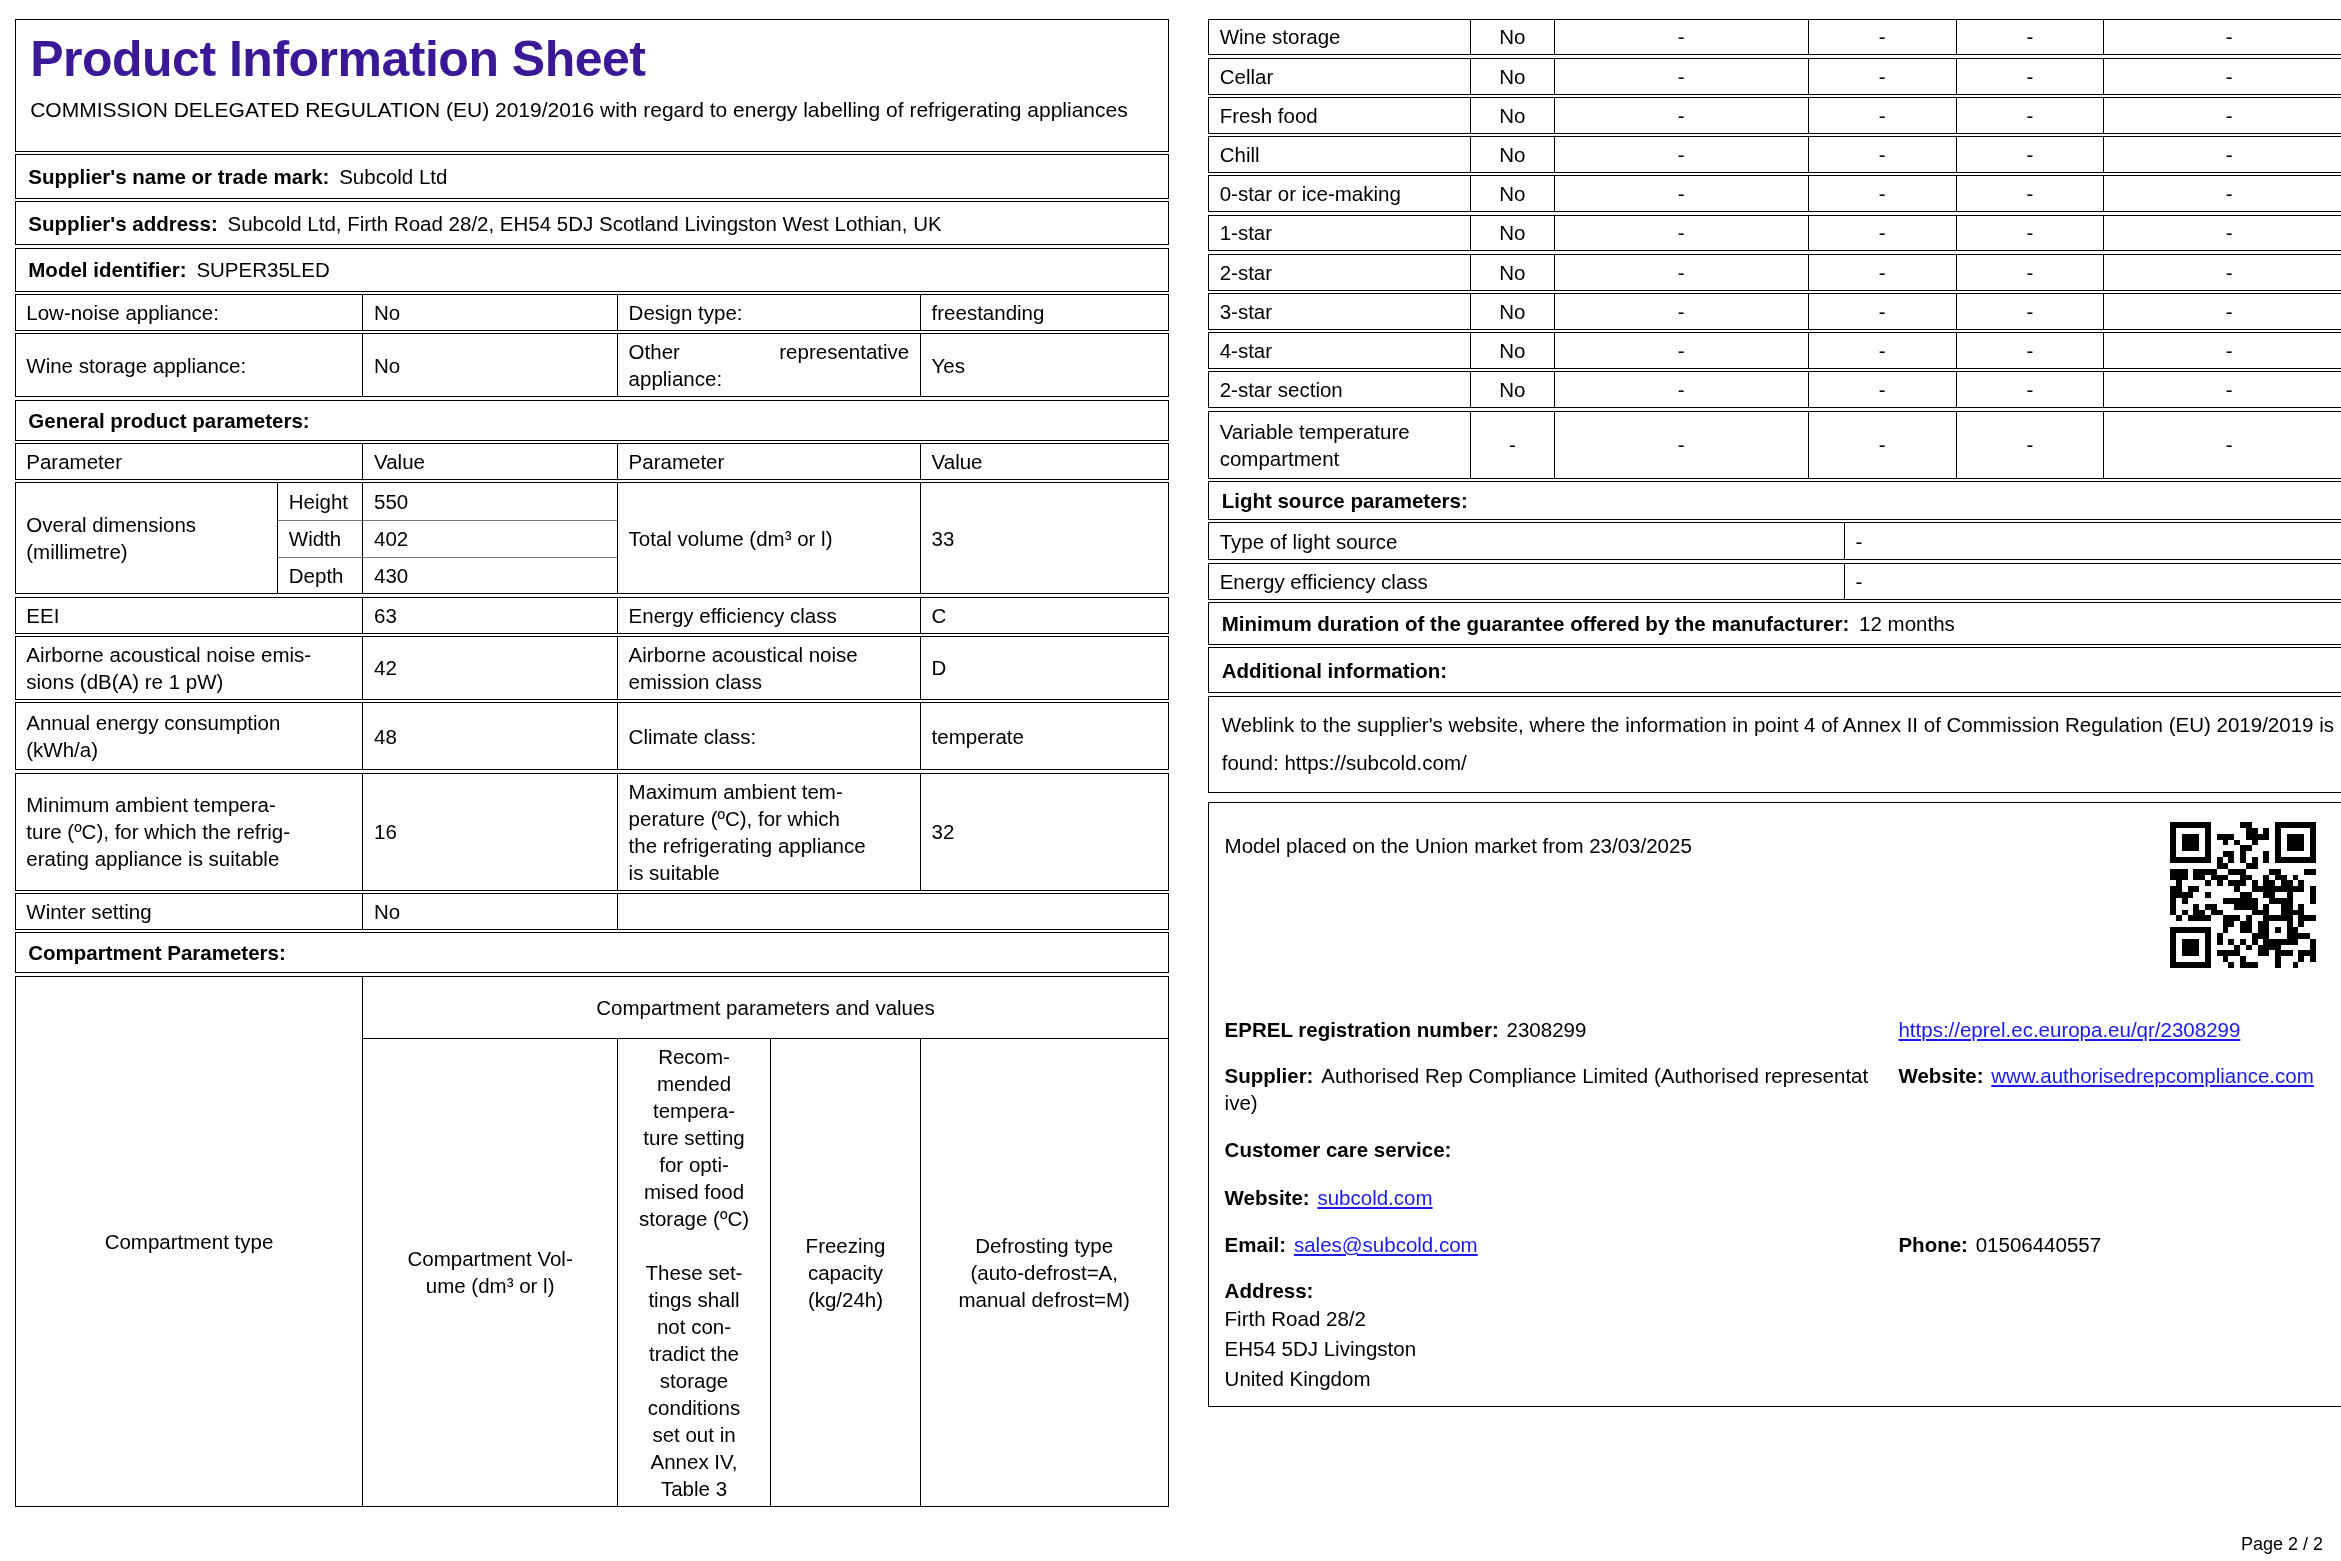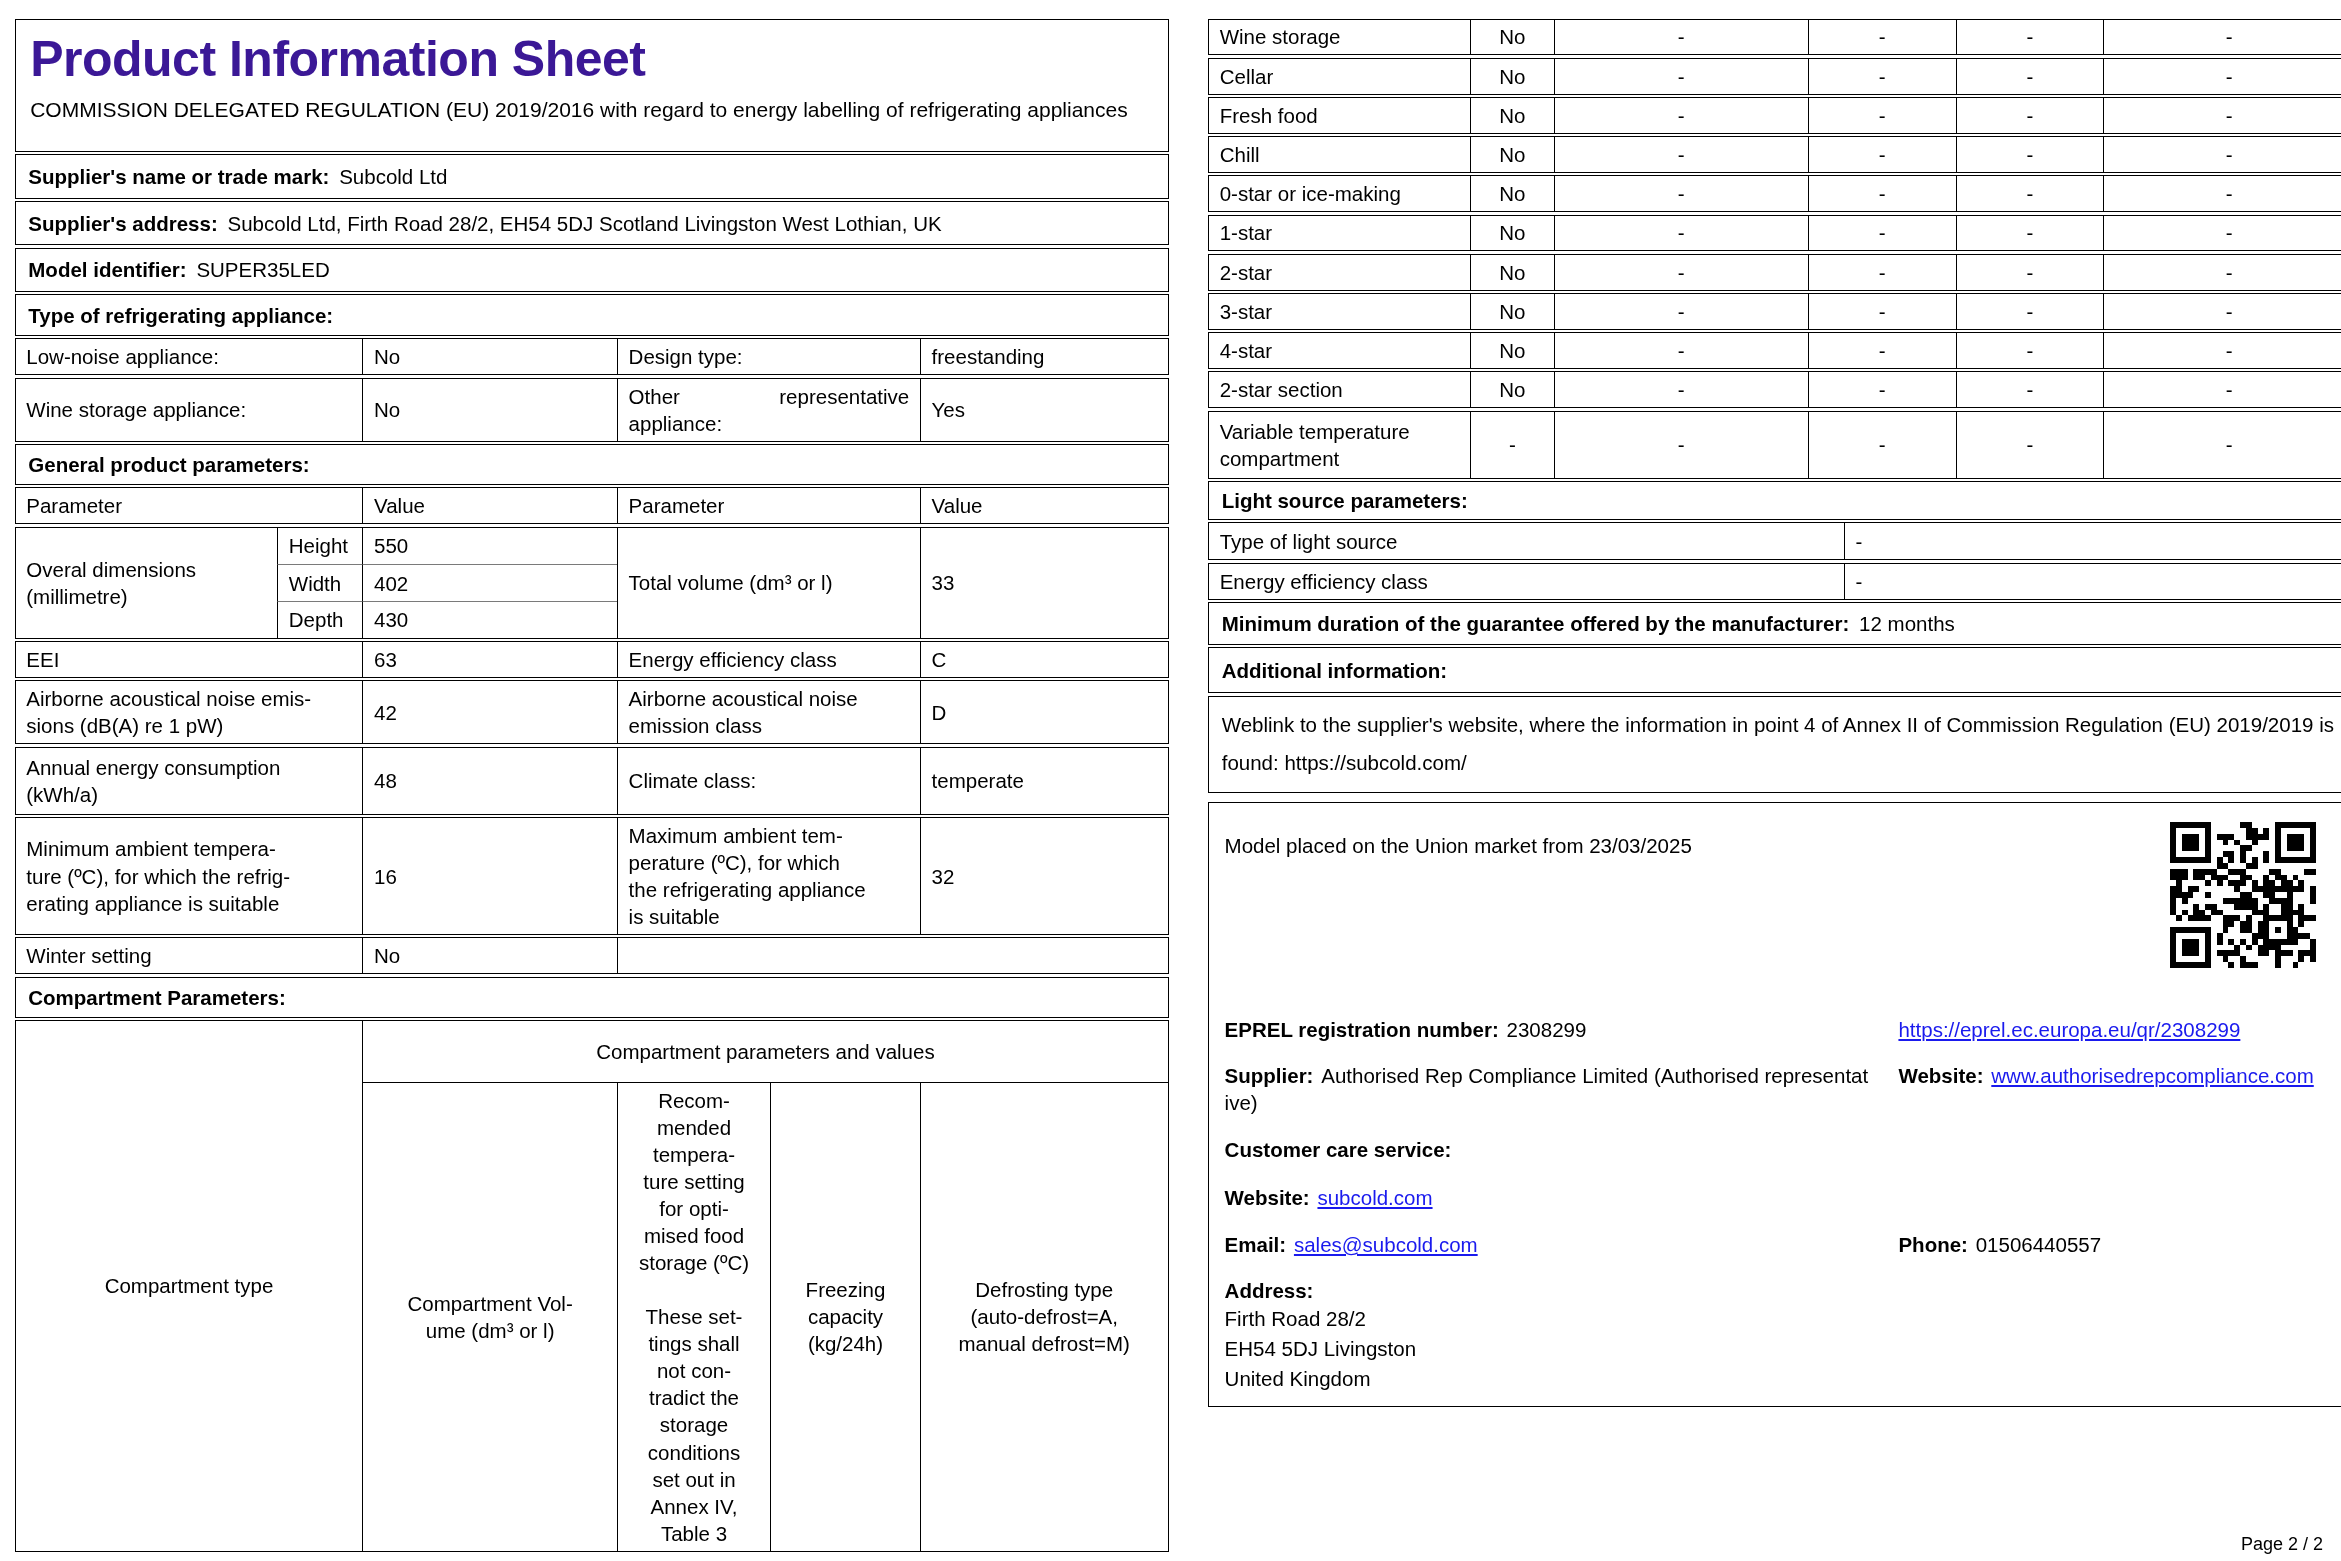--- a/index.html
+++ b/index.html
@@ -72,21 +72,20 @@
   <div class="box kv" style="min-height:44px">
     <span class="lab">Supplier's address:</span>
     <span>Subcold Ltd, Firth Road 28/2, EH54 5DJ Scotland Livingston West Lothian, UK</span>
   </div>
 
   <div class="box kv" style="min-height:44px">
     <span class="lab">Model identifier:</span>
     <span>SUPER35LED</span>
   </div>
 
-  <div class="box hbox" style="min-height:42px">Type of refrigerating appliance:</div>
 
   <div class="box grid g-t4" style="min-height:35px">
     <div class="cell">Low-noise appliance:</div>
     <div class="cell bl">No</div>
     <div class="cell bl">Design type:</div>
     <div class="cell bl">freestanding</div>
   </div>
   <div class="box grid g-t4" style="min-height:64px">
     <div class="cell">Wine storage appliance:</div>
     <div class="cell bl">No</div>

